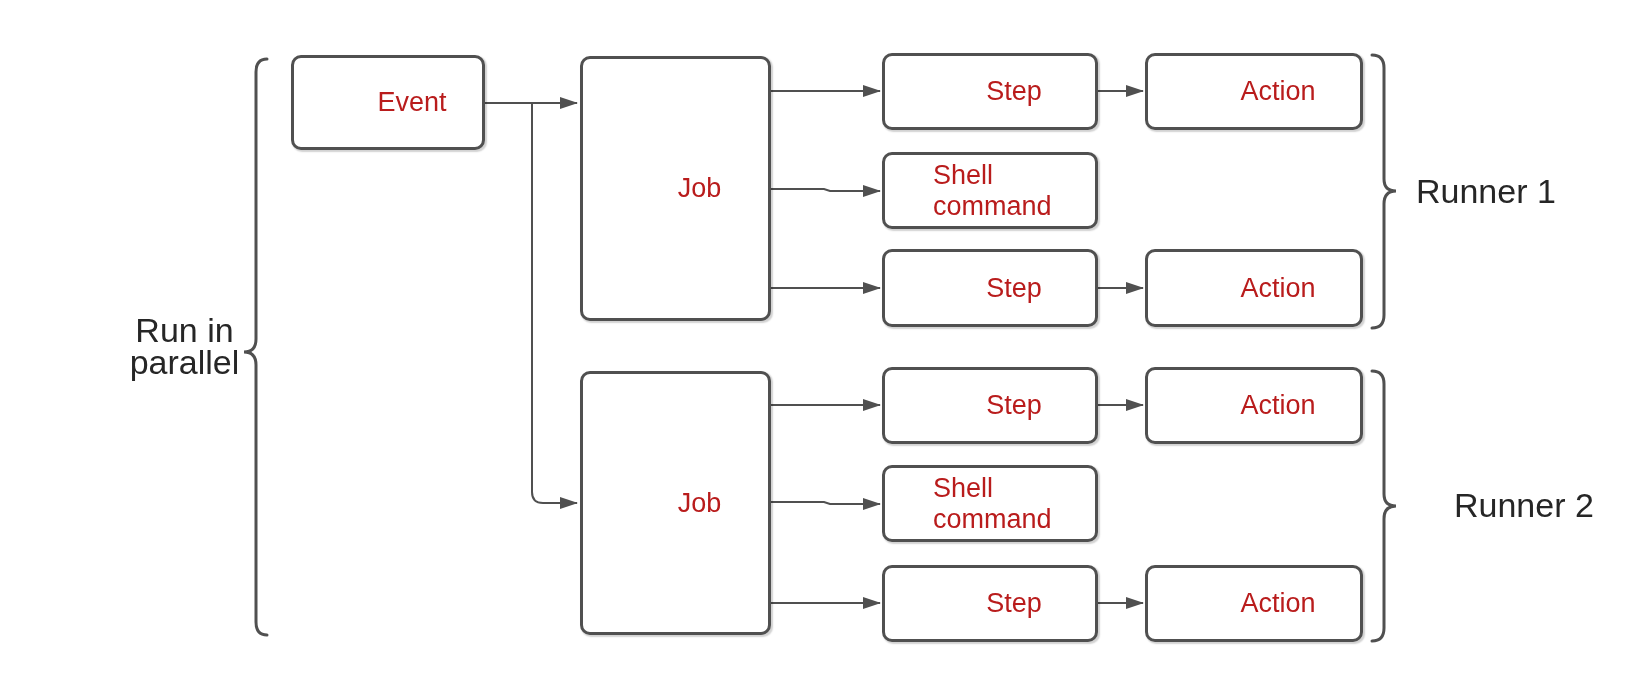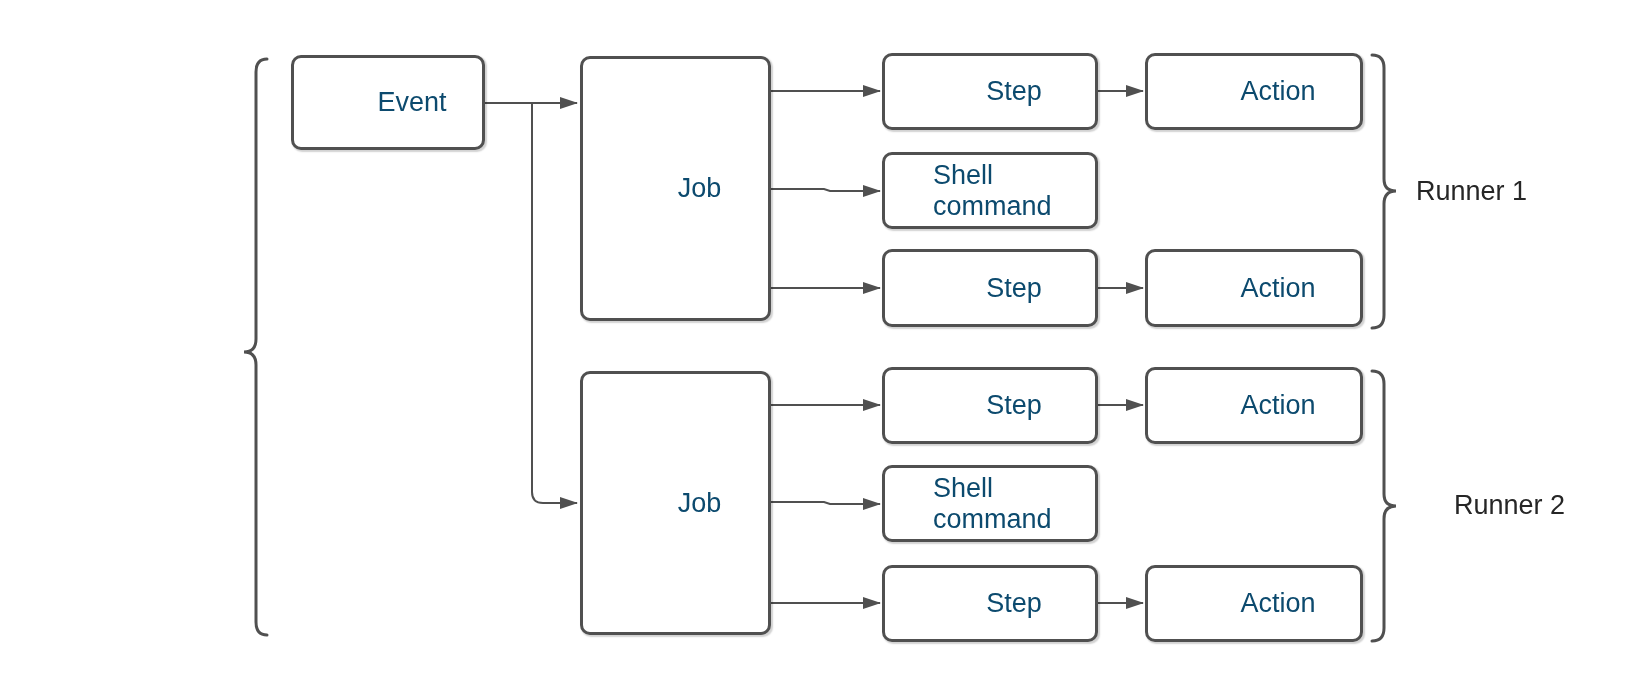--- a/index.html
+++ b/index.html
@@ -13,35 +13,35 @@
   .node{
     position:absolute;
     box-sizing:border-box;
     border:3px solid #505050;
     border-radius:10px;
     background:#ffffff;
     display:flex;
     align-items:center;
     justify-content:center;
     font-size:27px;
-    color:#0c4a6e;
+    color:#b91c1c;
     box-shadow:1.5px 1.5px 1.5px rgba(0,0,0,0.18);
     z-index:2;
     padding-left:48px;
   }
   #svg-layer{
     position:absolute;
     left:0;top:0;width:1639px;height:700px;
     z-index:1;
   }
   .edge{stroke:#505050;stroke-width:2;fill:none;}
   .brace{stroke:#505050;stroke-width:3;fill:none;stroke-linecap:round;}
   .annotation{
     position:absolute;
-    font-size:27px;
+    font-size:34px;
     color:#262626;
     z-index:2;
     white-space:nowrap;
   }
   #run-in-parallel-label{
     left:92px;top:314px;width:185px;
     text-align:center;line-height:32px;
     white-space:normal;
   }
   #runner-1-label{left:1416px;top:177px;line-height:29px;}
@@ -133,16 +133,20 @@
   <div class="node" id="r2-step-2-node">
     <span>Step</span>
   </div>
   <div class="node" id="r2-action-1-node">
     <span>Action</span>
   </div>
   <div class="node" id="r2-action-2-node">
     <span>Action</span>
   </div>
 
+  <div class="annotation" id="run-in-parallel-label">
+    <div>Run in</div>
+    <div>parallel</div>
+  </div>
   <div class="annotation" id="runner-1-label">Runner 1</div>
   <div class="annotation" id="runner-2-label">Runner 2</div>
 
 </div>
 
 </body></html>

